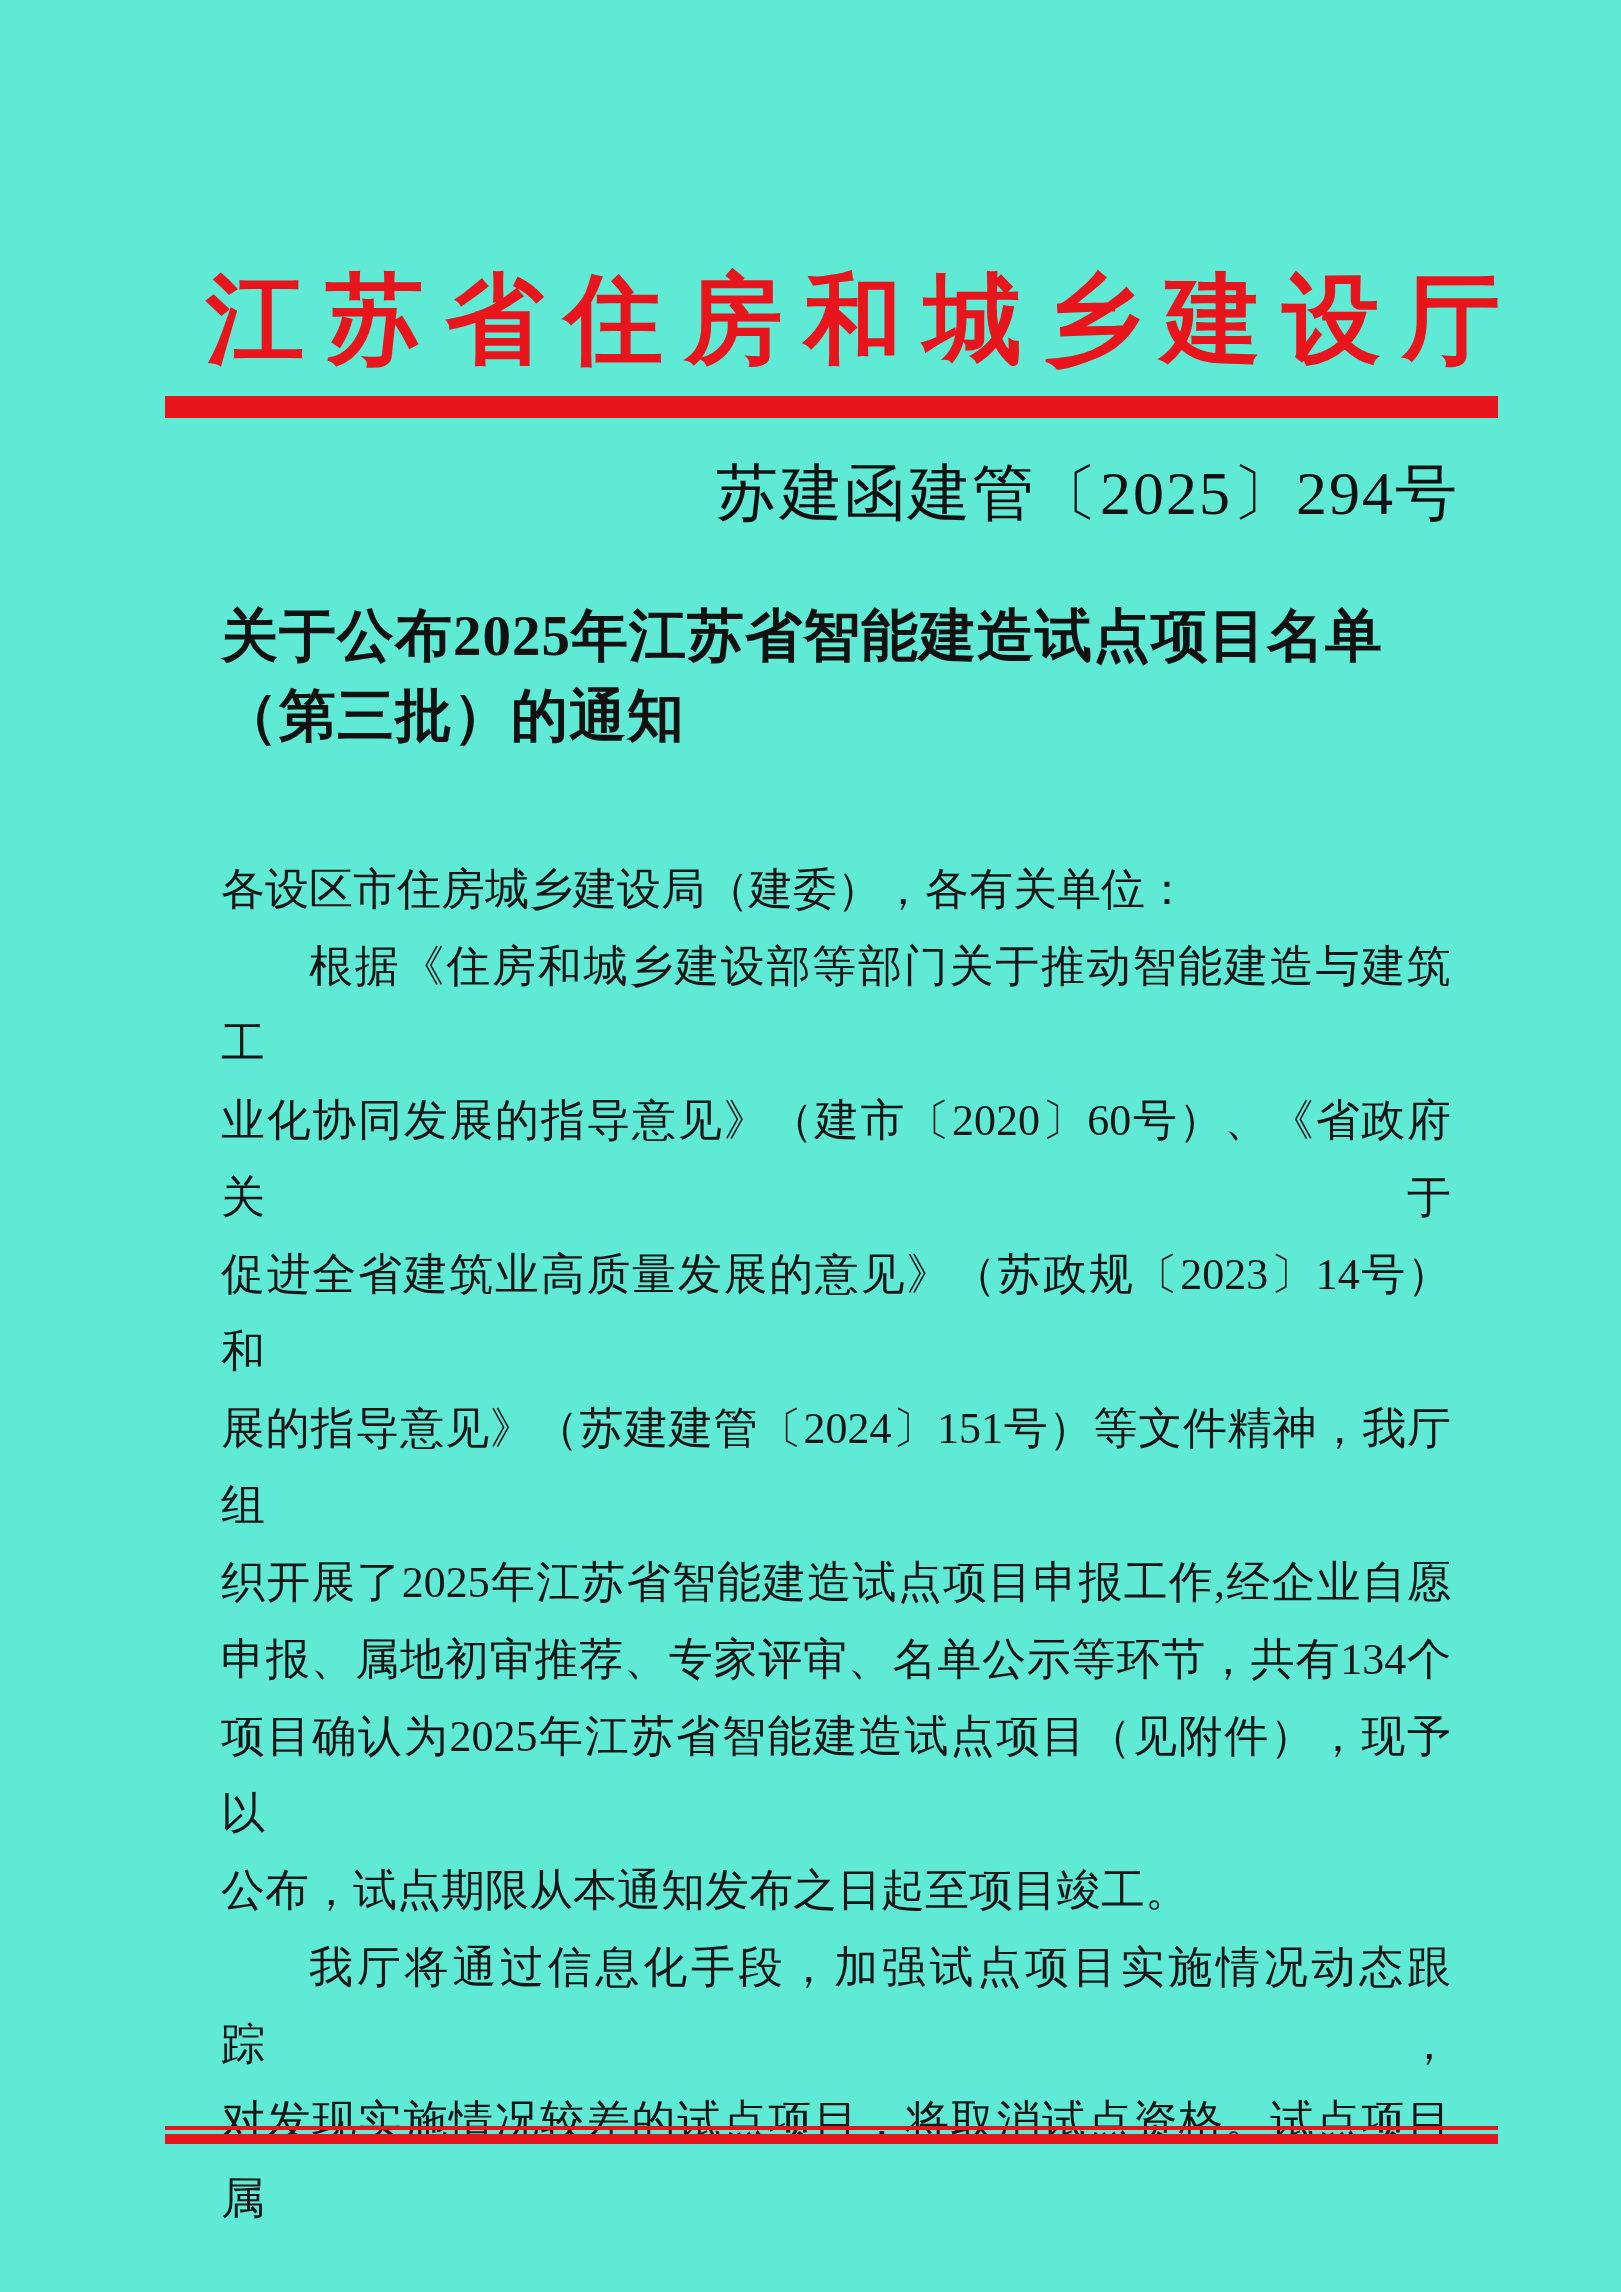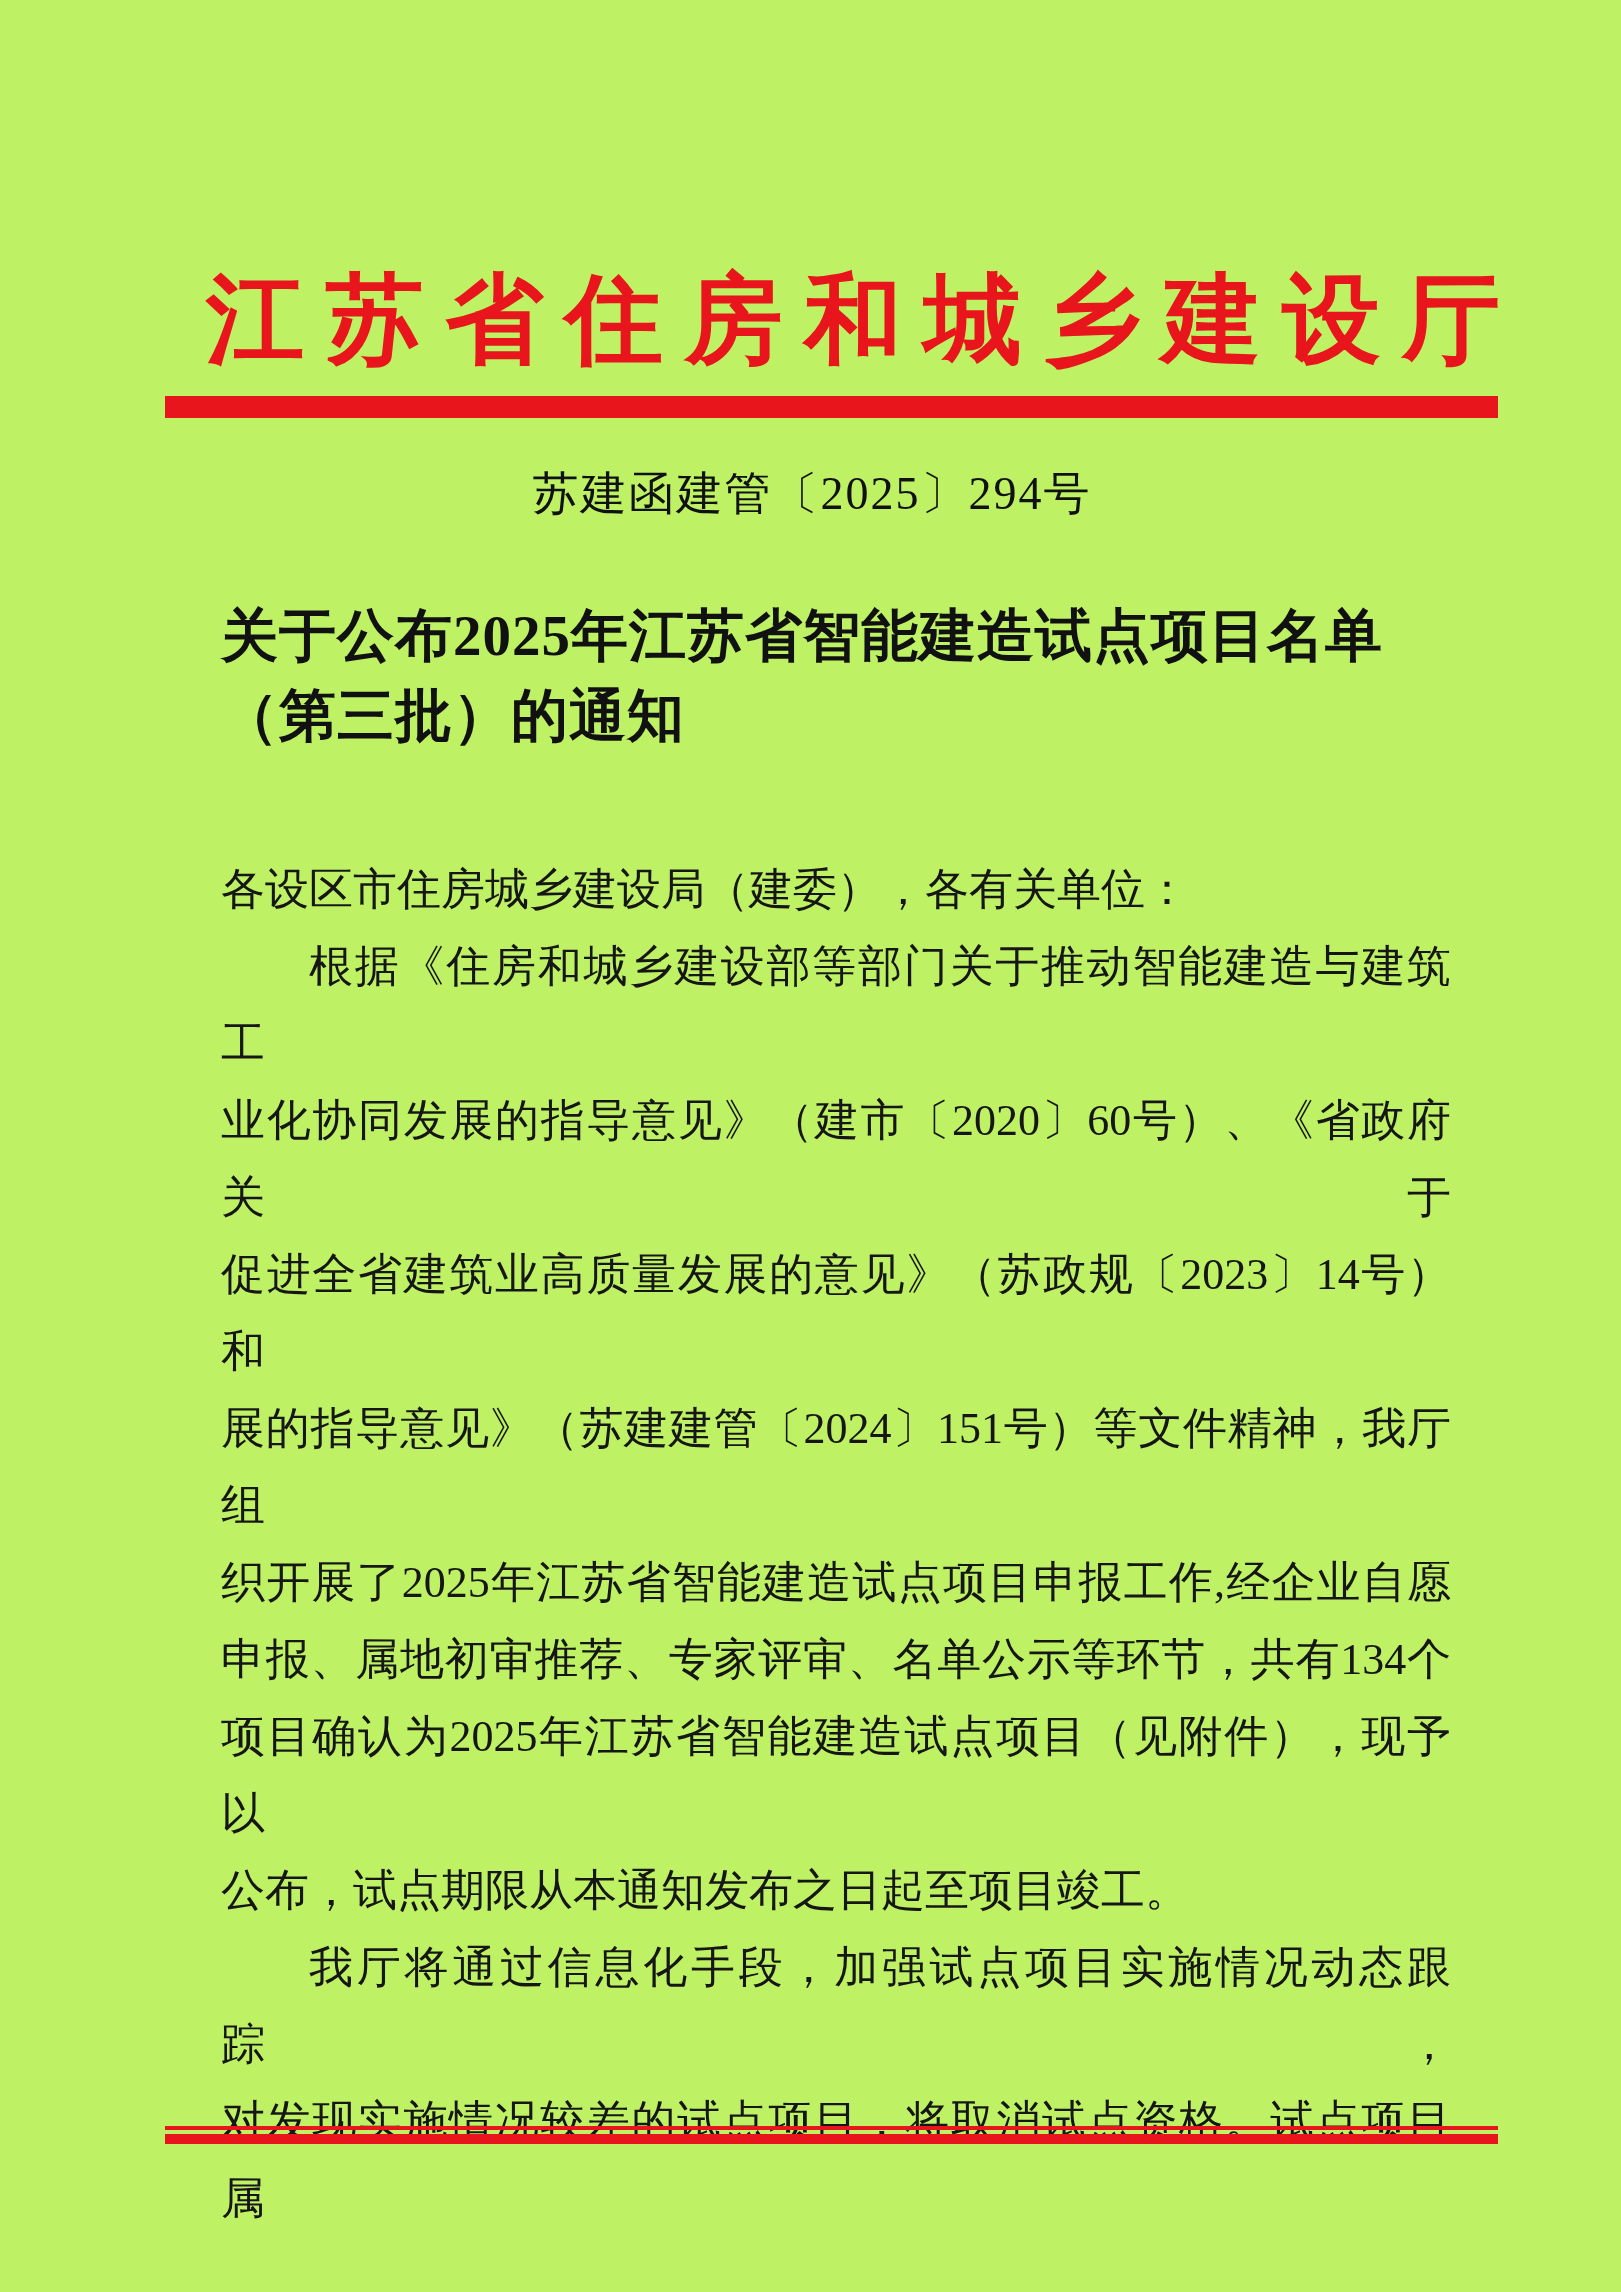--- a/index.html
+++ b/index.html
@@ -4,21 +4,21 @@
 <style>
   html, body {
     margin: 0;
     padding: 0;
     background: #ffffff;
   }
   .page {
     position: relative;
     width: 1621px;
     height: 2293px;
-    background: #bef264;
+    background: #5eead4;
     overflow: hidden;
     font-family: "Liberation Serif", "DejaVu Serif", serif;
     color: #111111;
   }
   
   .agency-name {
     position: absolute;
     top: 247px;
     left: 206px;
     width: 1294px;
@@ -40,23 +40,23 @@
     height: 21.6px;
     background: var(--red, #e8151c);
   }
   
   .doc-number {
     position: absolute;
     top: 463px;
     left: 165px;
     width: 1333px;
     line-height: 61px;
-    font-size: 46px;
+    font-size: 62px;
     letter-spacing: 2px;
-    text-align: center;
+    text-align: right;
     padding-right: 39px;
     box-sizing: border-box;
     white-space: nowrap;
   }
   
   .notice-title {
     position: absolute;
     top: 596px;
     left: 221px;
     width: 1230px;

